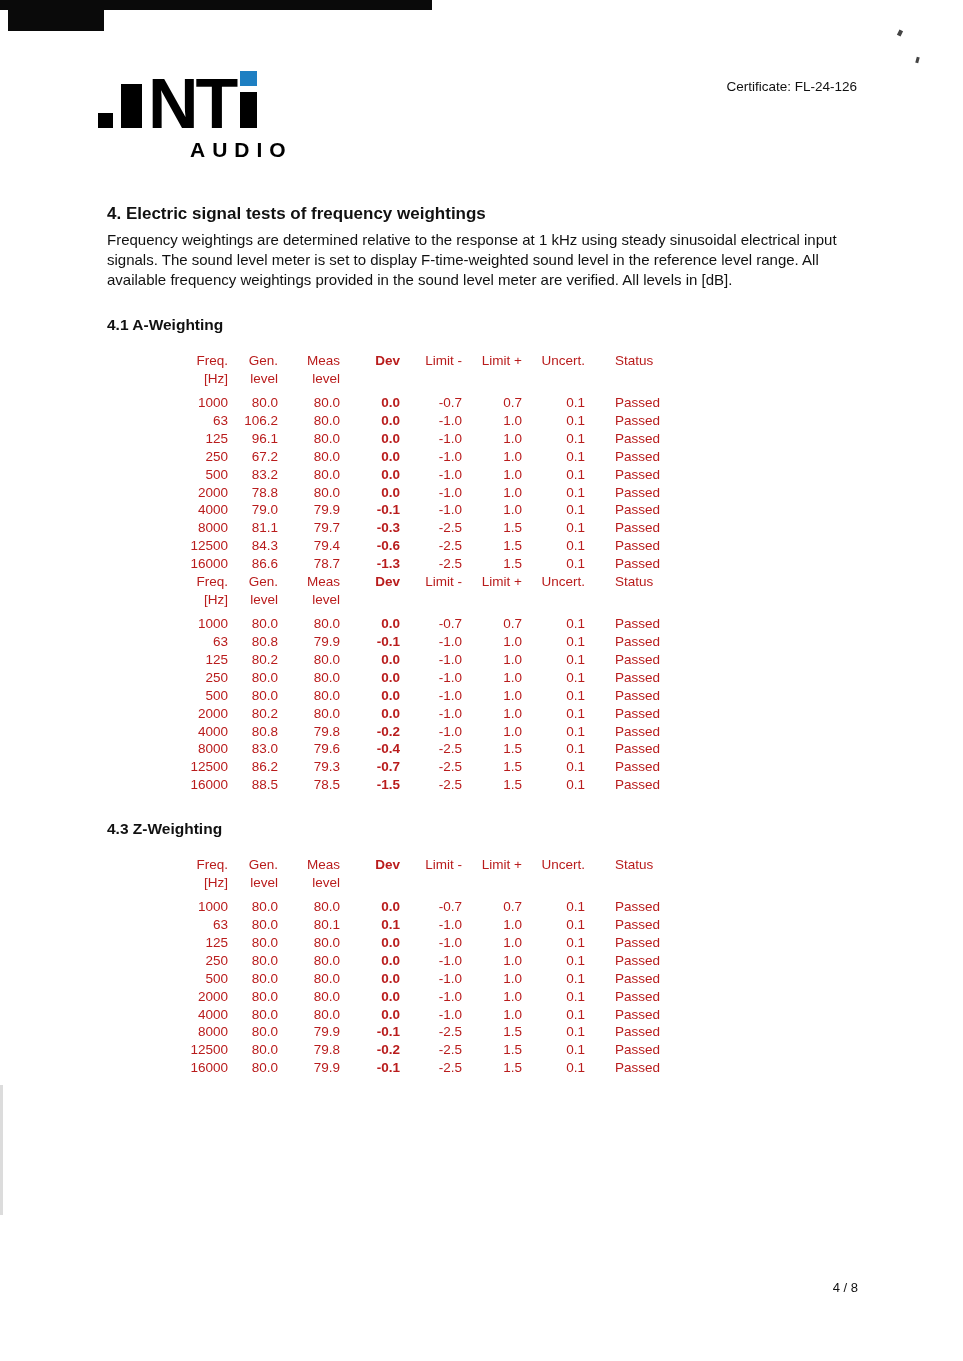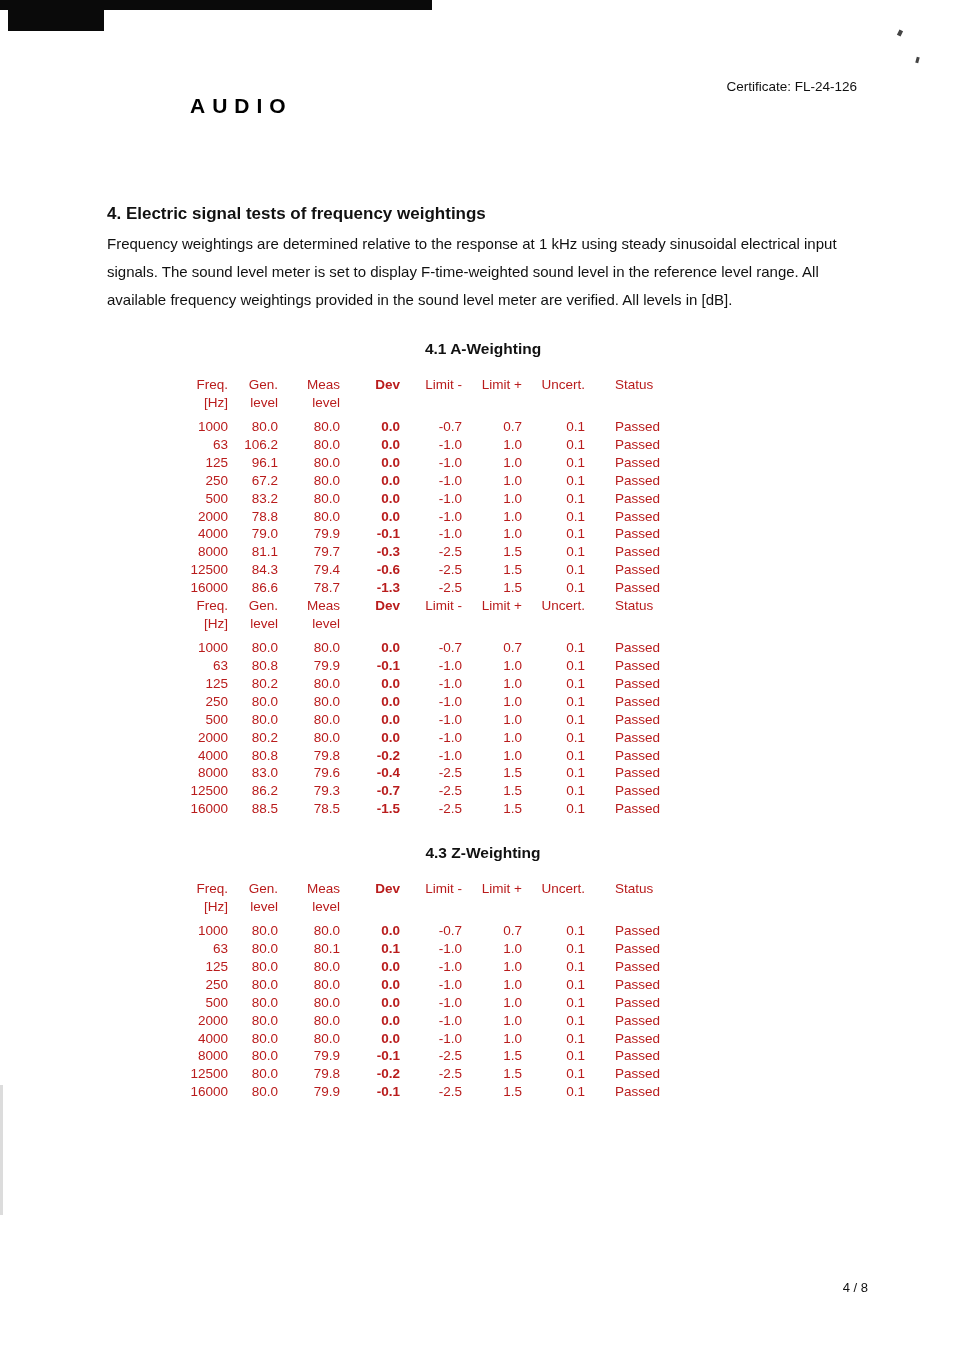--- a/index.html
+++ b/index.html
@@ -32,54 +32,60 @@
   .logo-sq   { width:15px; height:15px; background:#000; }
   .logo-bar  { width:21px; height:44px; background:#000; margin-left:8px; }
   .logo-nt   { font-size:70px; line-height:0; font-weight:bold; letter-spacing:-3px; color:#000; margin-left:6px; }
   .logo-i    { position:relative; width:17px; height:36px; background:#000; margin-left:5px; }
   .logo-dot  { position:absolute; left:0; top:-21px; width:17px; height:15px; background:#1e7fc2; }
   .logo-audio { margin-left:92px; margin-top:10px; font-size:21px; font-weight:bold; letter-spacing:7px; color:#000; }
 
   
   .content { position:absolute; top:204px; left:107px; width:752px; }
   h1 { font-size:17px; font-weight:bold; margin:0 0 6px 0; color:#111; }
-  .intro { font-size:15px; line-height:28px; margin:0; color:#111; }
-
-  h2 { font-size:15.5px; font-weight:bold; margin:26px 0 18px 0; color:#111;text-align:center; }
+  .intro { font-size:15px; line-height:20px; margin:0; color:#111; }
+
+  h2 { font-size:15.5px; font-weight:bold; margin:26px 0 18px 0; color:#111; }
 
   table { border-collapse:collapse; margin-left:75px; font-size:13.5px; color:#b91c1c; }
   th, td { padding:0; font-weight:normal; white-space:nowrap; text-align:right; }
   thead th { line-height:17.5px; }
   thead th.sub { padding-bottom:7px; }
   tbody td { line-height:17.9px; }
   th.c0, td.c0 { width:46px; }
   th.c1, td.c1 { width:50px; }
   th.c2, td.c2 { width:62px; }
   th.c3, td.c3 { width:60px;font-weight:bold; }
   th.c4, td.c4 { width:62px; }
   th.c5, td.c5 { width:60px; }
   th.c6, td.c6 { width:63px; }
   th.c7, td.c7 { width:90px; text-align:left; padding-left:30px; }
 
-  .page-number { position:absolute; top:1280px; right:95px; font-size:13px; color:#111; }
+  .page-number { position:absolute; top:1280px; right:105px; font-size:13px; color:#111; }
 </style>
 </head>
 <body>
 
 <div class="page">
 
   <div class="artifact-top-strip"></div>
   <div class="artifact-top-left"></div>
   <div class="speck s1"></div>
   <div class="speck s2"></div>
   <div class="edge-shadow"></div>
 
   <div class="cert-label">Certificate: FL-24-126</div>
 
   <div class="logo">
+    <div class="logo-row">
+      <span class="logo-sq"></span>
+      <span class="logo-bar"></span>
+      <span class="logo-nt">NT</span>
+      <span class="logo-i"><span class="logo-dot"></span></span>
+    </div>
     <div class="logo-audio">AUDIO</div>
   </div>
 
   <div class="content">
     <h1>4. Electric signal tests of frequency weightings</h1>
     <p class="intro">Frequency weightings are determined relative to the response at 1 kHz using steady sinusoidal electrical input signals. The sound level meter is set to display F-time-weighted sound level in the reference level range. All available frequency weightings provided in the sound level meter are verified. All levels in [dB].</p>
 
     <section>
       <h2>4.1 A-Weighting</h2>
       <table>

